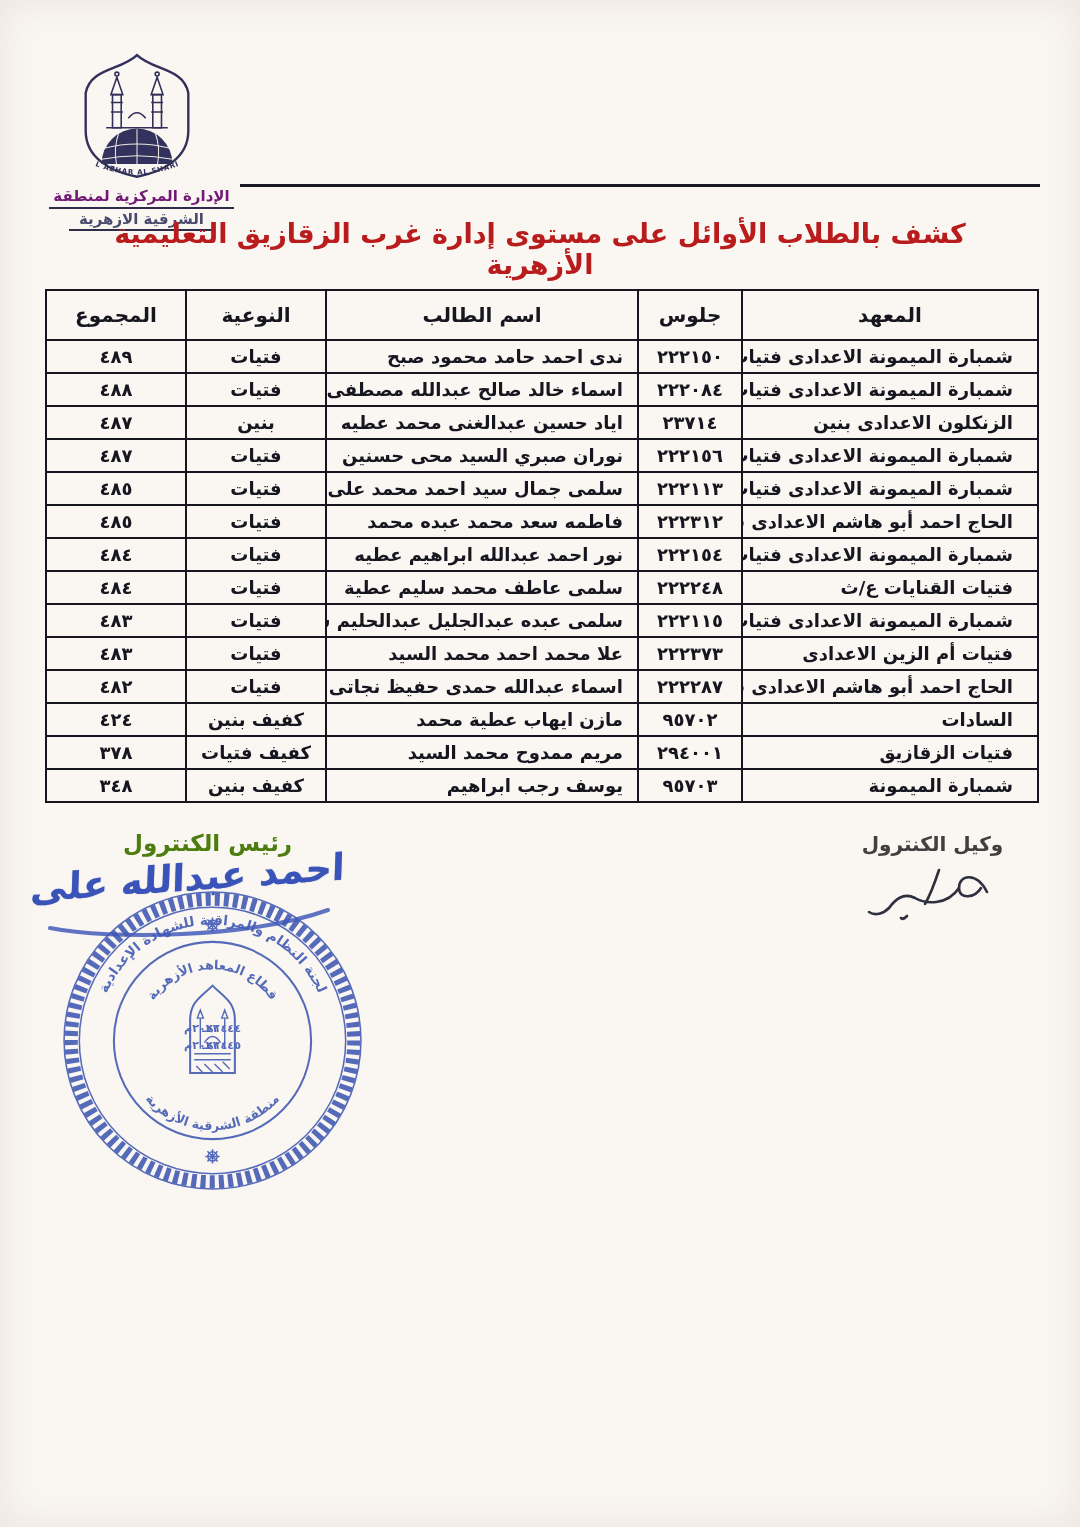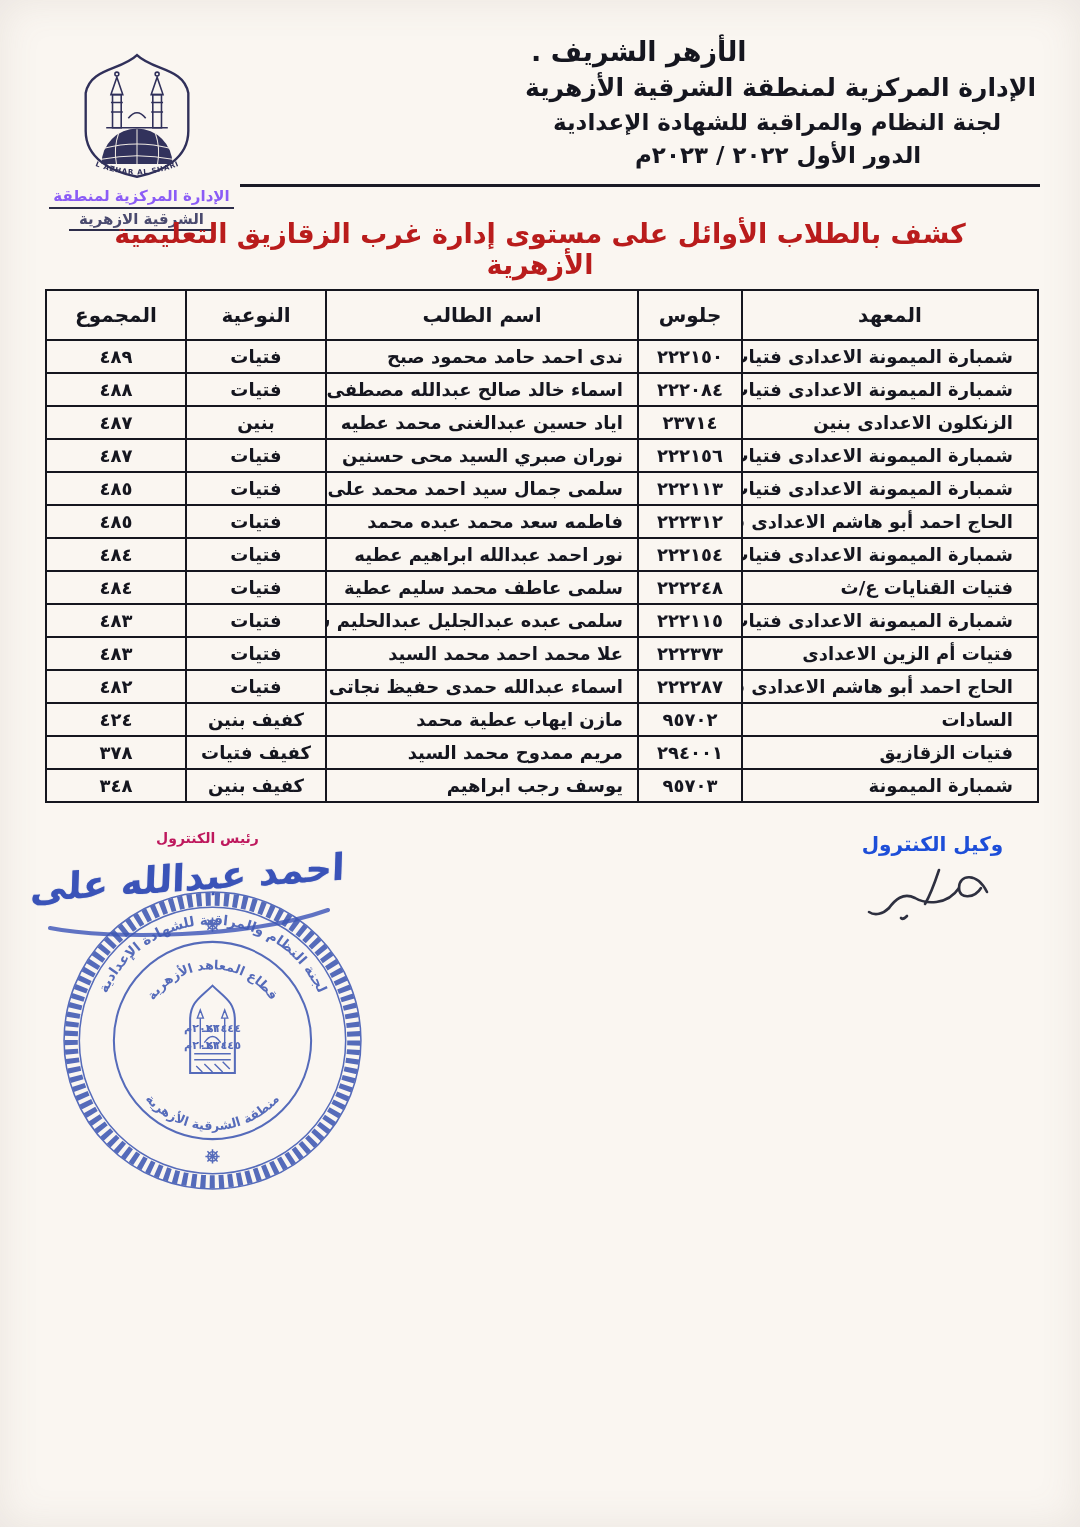--- a/index.html
+++ b/index.html
@@ -7,21 +7,21 @@
   .page {
     position:relative; width:1080px; height:1527px; margin:0 auto;
     background:#faf6f1; overflow:hidden;
     font-family:"DejaVu Sans","Liberation Sans",sans-serif;
     color:#15161f; direction:rtl;
     box-shadow:inset 0 0 40px rgba(120,110,100,.12);
   }
   
   .logo-svg { position:absolute; left:62px; top:50px; }
   .logo-caption { position:absolute; left:34px; top:186px; width:215px; text-align:center; direction:rtl; }
-  .logo-caption .cap1 { display:inline-block; font-size:15px; font-weight:bold; color:#8b5cf6;
+  .logo-caption .cap1 { display:inline-block; font-size:15px; font-weight:bold; color:#701a75;
     border-bottom:2px solid #2d2d4a; padding:0 4px 2px; }
   .logo-caption .cap2 { display:inline-block; font-size:15px; font-weight:bold; color:#4a4a6e;
     border-bottom:2px solid #2d2d4a; padding:0 10px 1px; margin-top:1px; }
   .header-text { position:absolute; right:35px; top:36px; width:520px; text-align:left; direction:rtl; }
   .header-text .h1 { font-size:27px; font-weight:bold; letter-spacing:-.5px; text-align:left; padding-left:6px; }
   .header-text .h2 { font-size:25px; font-weight:bold; margin-top:6px; }
   .header-text .h3 { font-size:23px; font-weight:bold; margin-top:7px; text-align:left; padding-left:28px; }
   .header-text .h4 { font-size:23px; font-weight:bold; margin-top:7px; text-align:left; padding-left:110px; }
   .header-rule { position:absolute; left:240px; top:184px; width:800px; height:3px; background:#191a26; }
   .doc-title { position:absolute; left:90px; top:218px; width:900px; text-align:center;
@@ -31,24 +31,24 @@
     border-collapse:collapse; direction:rtl; table-layout:fixed; }
   .results-table th, .results-table td {
     border:2px solid #15161f; font-weight:bold; text-align:center;
     white-space:nowrap; overflow:hidden; }
   .results-table th { height:50px; font-size:20px; }
   .results-table td { height:33px; font-size:18px; }
   .results-table td.c0 { text-align:right; padding-right:24px; }
   .results-table td.c2 { text-align:right; padding-right:14px; }
   
   .deputy-label { position:absolute; left:850px; top:832px; width:165px; text-align:center;
-    font-size:20px; font-weight:bold; color:#1d4ed8; }
+    font-size:20px; font-weight:bold; color:#404040; }
   .deputy-sig { position:absolute; left:855px; top:854px; }
   .head-label { position:absolute; left:70px; top:830px; width:275px; text-align:center;
-    font-size:14px; font-weight:bold; letter-spacing:3px; color:#be185d; }
+    font-size:23px; font-weight:bold; letter-spacing:3px; color:#4d7c0f; }
   .head-sig { position:absolute; left:45px; top:856px; width:300px; text-align:center;
     font-size:37px; font-weight:bold; color:#3a53b8; transform:rotate(-4deg) skewX(-6deg);
     text-shadow:0 0 1px rgba(58,83,184,.55); white-space:nowrap; }
   .head-sig-swoosh { position:absolute; left:40px; top:900px; }
   .stamp-svg { position:absolute; left:60px; top:888px; opacity:.88; }
 </style>
 </head>
 <body>
 
 <div class="page">
@@ -83,26 +83,20 @@
     <text font-size="9" font-weight="bold" fill="#30305a" letter-spacing="1">
       <textPath href="#lgArc" startOffset="50%" text-anchor="middle">AL AZHAR AL SHARIF</textPath>
     </text>
   </svg>
 
   <div class="logo-caption">
     <span class="cap1">الإدارة المركزية لمنطقة</span><br>
     <span class="cap2">الشرقية الازهرية</span>
   </div>
 
-  <div class="header-text">
-    <div class="h1">الأزهر الشريف .</div>
-    <div class="h2">الإدارة المركزية لمنطقة الشرقية الأزهرية</div>
-    <div class="h3">لجنة النظام والمراقبة للشهادة الإعدادية</div>
-    <div class="h4">الدور الأول ٢٠٢٢ / ٢٠٢٣م</div>
-  </div>
   <div class="header-rule"></div>
 
   <div class="doc-title">كشف بالطلاب الأوائل على مستوى إدارة غرب الزقازيق التعليمية الأزهرية</div>
 
   <table class="results-table">
     <colgroup>
       <col style="width:296px">
         <col style="width:104px">
         <col style="width:312px">
       <col style="width:140px">

